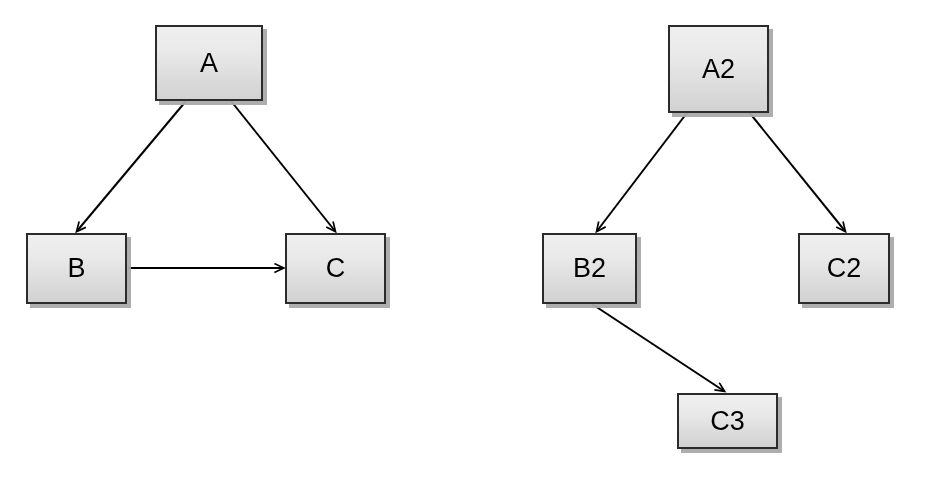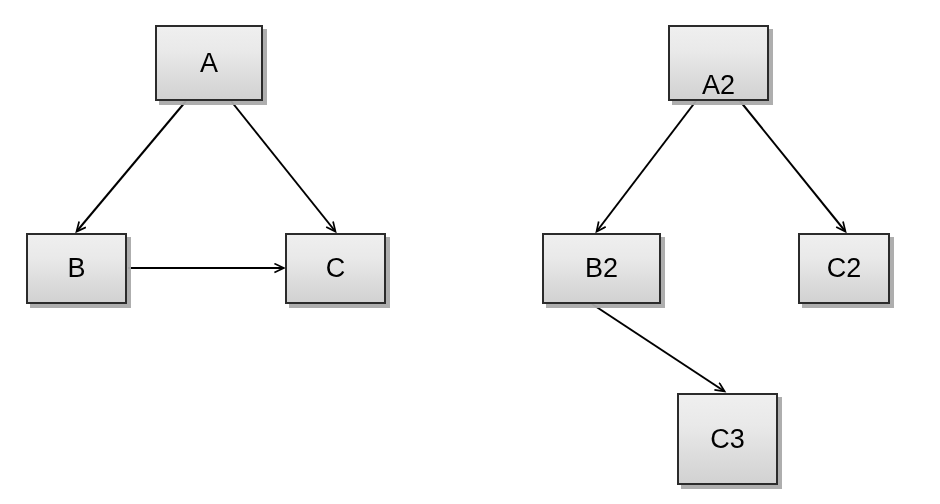--- a/index.html
+++ b/index.html
@@ -70,27 +70,27 @@
   <div id="nodes">
       <div class="node" style="left: 155px; top: 25px; width: 108px; height: 76px;">
         <span class="node-label">A</span>
       </div>
       <div class="node" style="left: 26px; top: 233px; width: 101px; height: 71px;">
         <span class="node-label">B</span>
       </div>
       <div class="node" style="left: 285px; top: 233px; width: 101px; height: 71px;">
         <span class="node-label">C</span>
       </div>
-      <div class="node" style="left: 668px; top: 25px; width: 101px; height: 76px; align-items: flex-end;">
+      <div class="node" style="left: 668px; top: 25px; width: 101px; height: 88px;">
         <span class="node-label">A2</span>
       </div>
-      <div class="node" style="left: 542px; top: 233px; width: 119px; height: 71px;">
+      <div class="node" style="left: 542px; top: 233px; width: 95px; height: 71px;">
         <span class="node-label">B2</span>
       </div>
       <div class="node" style="left: 798px; top: 233px; width: 92px; height: 71px;">
         <span class="node-label">C2</span>
       </div>
-      <div class="node" style="left: 677px; top: 393px; width: 101px; height: 92px;">
+      <div class="node" style="left: 677px; top: 393px; width: 101px; height: 56px;">
         <span class="node-label">C3</span>
       </div>
     </div>
 
 </div>
 
 </body></html>

